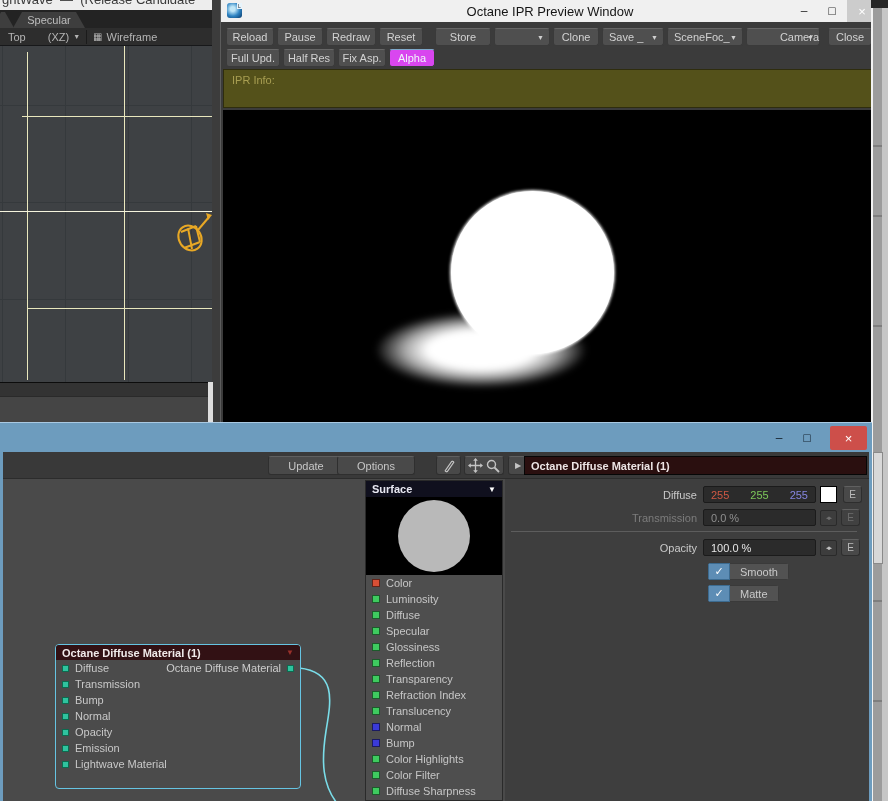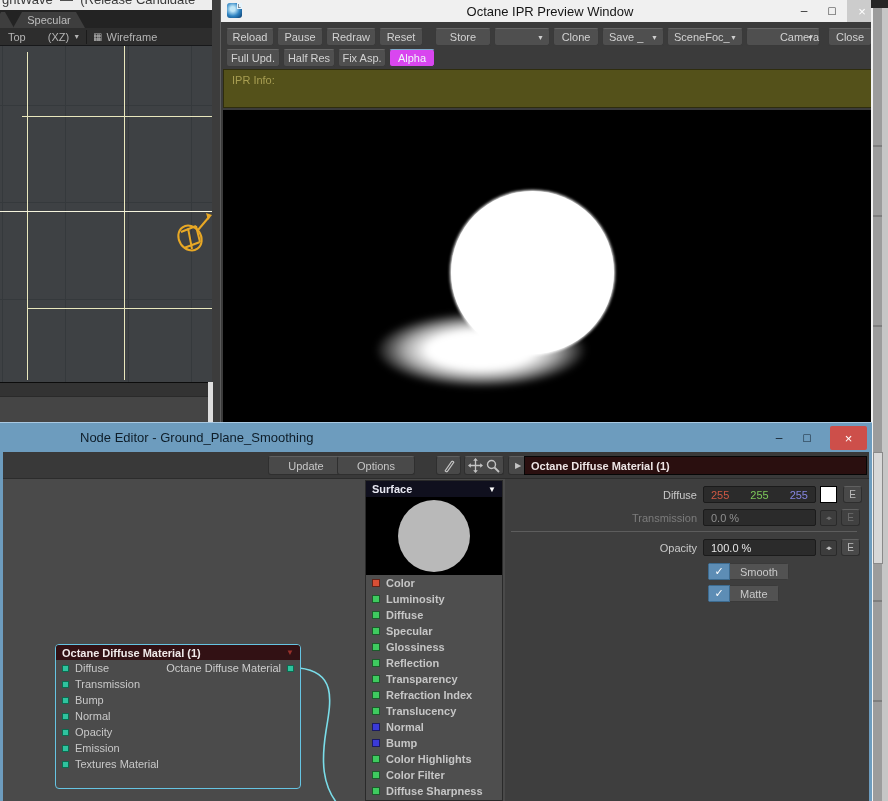--- a/index.html
+++ b/index.html
@@ -78,21 +78,21 @@
   #node-title .dd-arrow { margin-left:auto; color:#99302b; font-size:8px; }
   .port-row { height:16px; display:flex; align-items:center; padding:0 6px; }
   .port-sq { width:7px; height:7px; border:1px solid #0d6b50; margin-right:6px; flex:none; }
   .out-label { margin-left:auto; margin-right:6px; color:#cccccc; }
   
   #surface { position:absolute; left:362px; top:1px; width:138px; height:321px; border:1px solid #2a2a2a; background:#4e4e4e; }
   #surface-header { height:16px; background:#10101e; color:#e8e8f2; font-weight:bold; display:flex; align-items:center; padding:0 6px; }
   #surface-header .dd-arrow { margin-left:auto; color:#fff; font-size:8px; }
   #surface-preview { height:78px; background:#000; display:flex; align-items:center; justify-content:center; }
   #surface-ball { width:72px; height:72px; border-radius:50%; background:#b9b9b9; }
-  .surf-item { height:16px; display:flex; align-items:center; padding:0 6px; color:#c6c6c6;font-weight:bold; }
+  .surf-item { height:16px; display:flex; align-items:center; padding:0 6px; color:#c6c6c6; }
   .surf-sq { width:8px; height:8px; border:1px solid rgba(0,0,0,.55); margin-right:6px; flex:none; }
   
   #props { position:absolute; left:502px; top:0; width:364px; height:323px; background:#3e3e3e; }
   .prow { position:absolute; left:0; height:17px; display:flex; align-items:center; }
   .plabel { width:198px; text-align:right; padding-right:6px; color:#c9c9c9; }
   .dim { color:#7c7c7c !important; }
   .pfield { width:113px; height:17px; background:#2b2b2b; border:1px solid #1b1b1b; border-radius:2px;
     display:flex; align-items:center; padding:0 7px; color:#e6e6e6; }
   .rgb { justify-content:space-between; }
   .swatch { width:17px; height:17px; background:#fff; border:1px solid #000; margin-left:4px; }
@@ -205,21 +205,20 @@
     </div>
   </div>
   <div id="render">
     <div id="render-glow"></div>
     <div id="render-sphere"></div>
   </div>
 </div>
 
 <div class="abs" id="ne">
   <div id="ne-titlebar">
-    <div id="ne-title">Node Editor - Ground_Plane_Smoothing</div>
     <div class="winbtn" id="ne-min">–</div>
     <div class="winbtn" id="ne-max">☐</div>
     <div class="winbtn" id="ne-close">×</div>
   </div>
   <div id="ne-body">
     <div id="ne-toolbar">
       <div class="ne-btn" style="left:265px; width:76px;">Update</div>
       <div class="ne-btn" style="left:334px; width:78px;">Options</div>
       <div class="ne-btn icon-btn" style="left:433px; width:25px;">
         <svg width="14" height="14" viewBox="0 0 14 14">
@@ -271,21 +270,21 @@
         <div class="port-row">
             <span class="port-sq" style="background-color: rgb(47, 195, 159);"></span>
             <span>Opacity</span>
           </div>
         <div class="port-row">
             <span class="port-sq" style="background-color: rgb(47, 195, 159);"></span>
             <span>Emission</span>
           </div>
         <div class="port-row">
             <span class="port-sq" style="background-color: rgb(47, 195, 159);"></span>
-            <span>Textures Material</span>
+            <span>Lightwave Material</span>
           </div>
       </div>
 
       <div id="surface">
         <div id="surface-header">
           <span>Surface</span>
           <span class="dd-arrow">▼</span>
         </div>
         <div id="surface-preview">
             <div id="surface-ball"></div>

